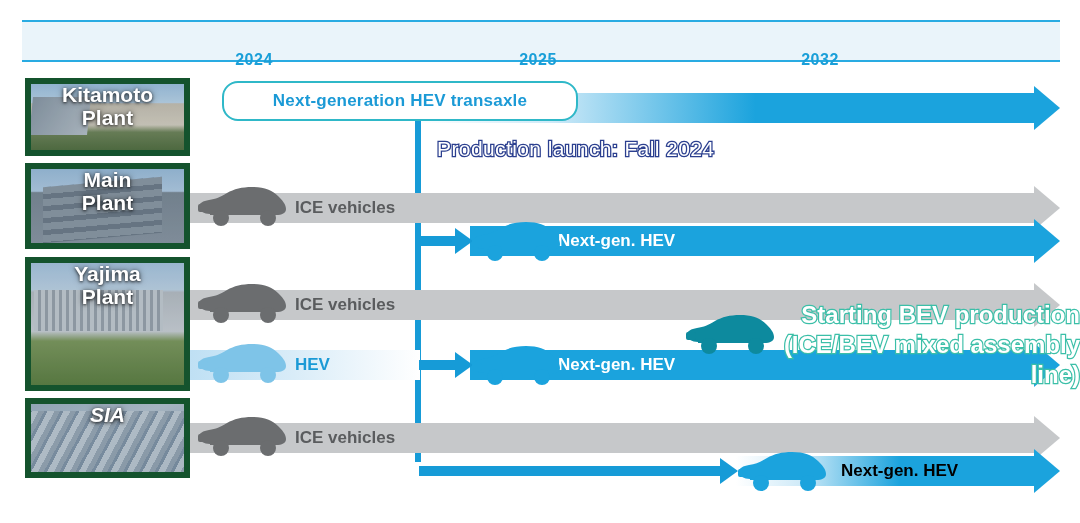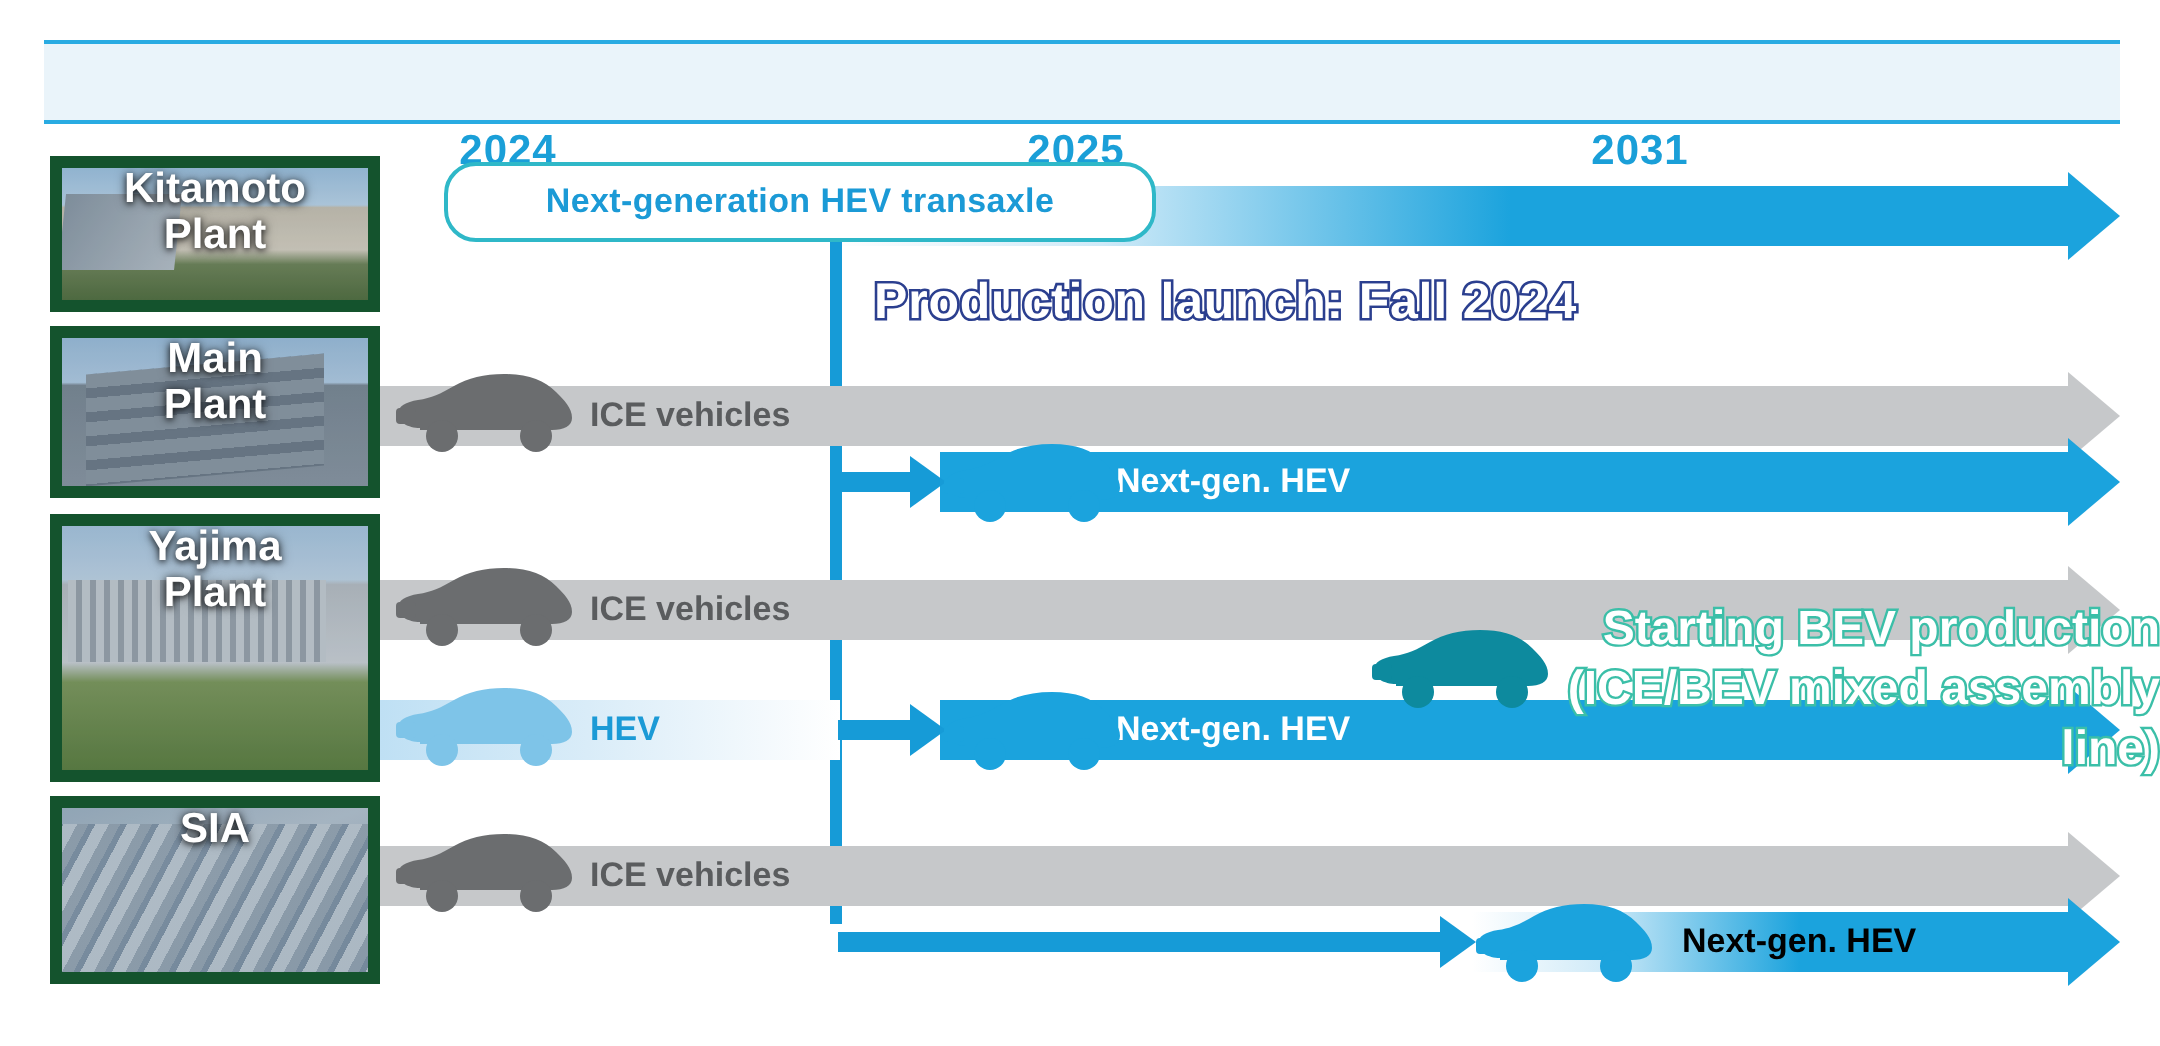--- a/index.html
+++ b/index.html
@@ -15,23 +15,23 @@
   
   .year-header{
     position:absolute;left:22px;top:20px;width:1038px;height:42px;
     background:#eaf4fa;
     border-top:2px solid #29abe2;
     border-bottom:2px solid #29abe2;
     box-sizing:border-box;
   }
   .year-label{
     position:absolute;top:29px;
-    font-size:21px;font-weight:bold;color:#1a9fd8;
+    font-size:16px;font-weight:bold;color:#1a9fd8;
     letter-spacing:0.5px;
-    text-align:center;width:120px;margin-top:13px;
+    text-align:center;width:120px;
   }
   .y0{left:172px;}
   .y1{left:456px;}
   .y2{left:738px;}
 
   
   .tile{
     position:absolute;left:25px;width:165px;
     overflow:hidden;
     display:flex;align-items:flex-start;justify-content:center;
@@ -72,21 +72,21 @@
 
   #tile-yajima{top:257px;height:134px;}
   #tile-yajima .photo{
     background:linear-gradient(180deg,#a9c8e2 0%,#c1d6e8 22%,#b9c0c6 24%,#cdd3d8 56%,#7e9a5c 64%,#5d8040 100%);
   }
   #tile-yajima .photo:after{
     content:"";position:absolute;left:2%;top:22%;width:84%;height:34%;
     background:repeating-linear-gradient(90deg,#c7ced4 0 4px,#9aa4ae 4px 7px);
   }
 
-  #tile-sia{top:398px;height:94px;}
+  #tile-sia{top:398px;height:80px;font-style:italic;}
   #tile-sia .photo{
     background:linear-gradient(160deg,#9fb4c4 0%,#b6c5d2 40%,#8fa4b4 100%);
   }
   #tile-sia .photo:after{
     content:"";position:absolute;left:-10%;top:10%;width:130%;height:90%;
     background:repeating-linear-gradient(118deg,#c3ced7 0 6px,#97a7b5 6px 11px,#7e93a6 11px 14px);
     opacity:.9;
   }
 
   
@@ -151,42 +151,42 @@
     box-sizing:border-box;z-index:6;
     display:flex;align-items:center;justify-content:center;
   }
   .pill span{
     font-size:17px;font-weight:bold;color:#1b9ad6;letter-spacing:.2px;
   }
 
   
   .callout-launch{
     position:absolute;left:437px;top:137px;z-index:7;
-    font-size:25px;font-weight:bold;color:#ffffff;
+    font-size:21px;font-weight:normal;color:#ffffff;
     letter-spacing:.4px;white-space:nowrap;
     -webkit-text-stroke:2.6px #2b3f8f;
     paint-order:stroke fill;
   }
   .callout-bev{
     position:absolute;left:782px;top:300px;z-index:7;
     font-size:24px;font-weight:bold;color:#ffffff;line-height:1.25;
     text-align:right;white-space:pre-line;
     -webkit-text-stroke:2.4px #3bbfa8;
     paint-order:stroke fill;
   }
 </style>
 </head>
 <body>
 
 <div id="stage">
 
   <div class="year-header">
     <div class="year-label y0">2024</div>
     <div class="year-label y1">2025</div>
-    <div class="year-label y2">2031</div>
+    <div class="year-label y2">2032</div>
   </div>
 
   <div class="tile" id="tile-kitamoto">
     <div class="photo"></div>
     <div class="shade"></div>
     <div class="tile-label">Kitamoto
 Plant</div>
   </div>
 
   <div class="tile" id="tile-main">

